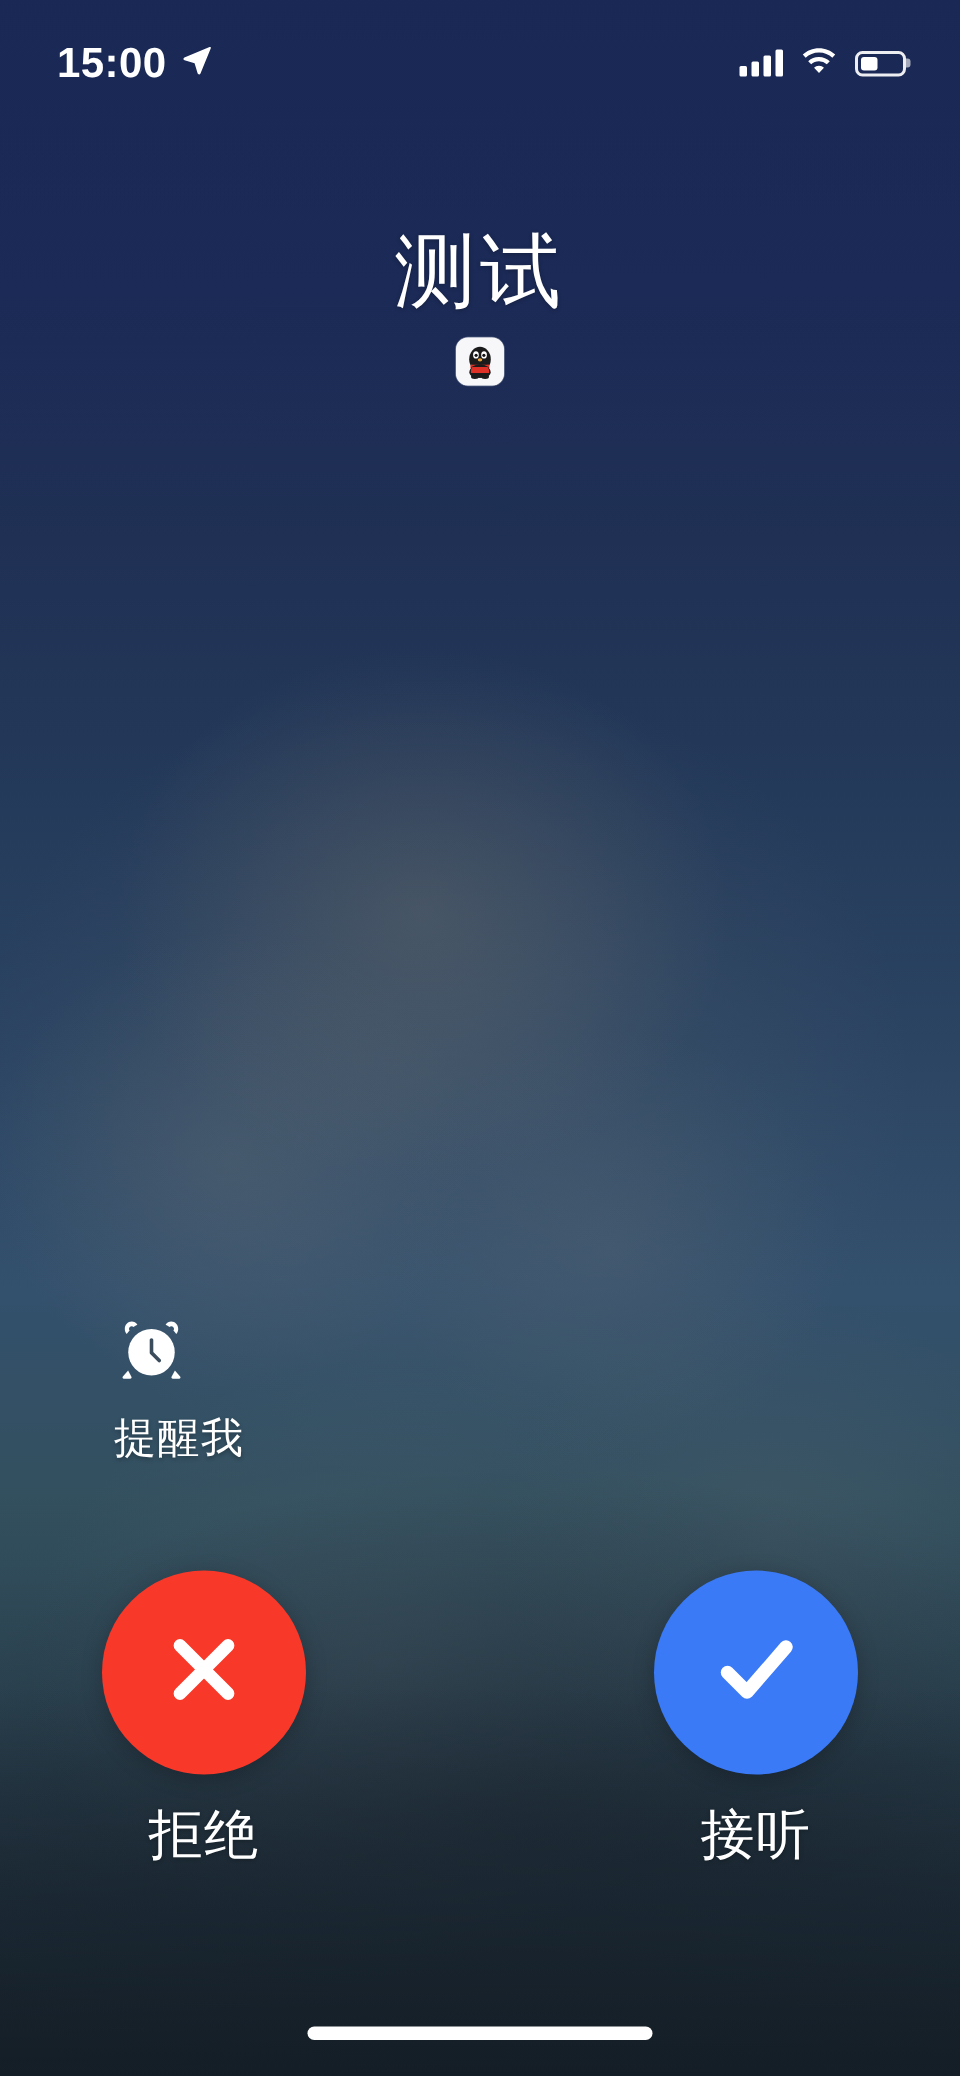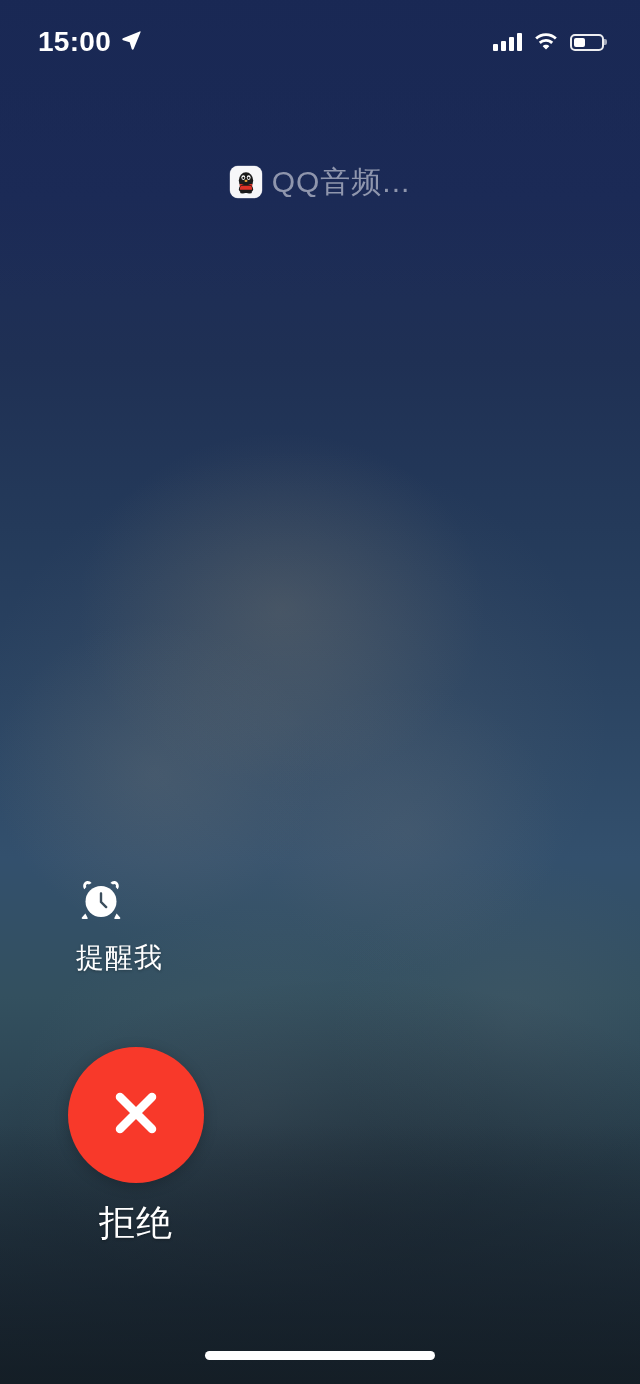--- a/index.html
+++ b/index.html
@@ -278,38 +278,38 @@
         </svg>
       </span>
       <span class="battery">
         <span class="battery-fill" style="width:42%"></span>
         <span class="battery-cap"></span>
       </span>
     </div>
   </div>
 
   <div class="caller-block">
+    <div class="caller-name">测试</div>
     <div class="caller-sub">
       <span class="qq-badge">
         <svg width="32" height="32" viewBox="0 0 32 32">
           <rect x="0" y="0" width="32" height="32" rx="8" fill="#f7f7f9"></rect>
           <ellipse cx="16" cy="14.5" rx="7.2" ry="8.3" fill="#1b1b1b"></ellipse>
           <ellipse cx="13.3" cy="11.6" rx="1.9" ry="2.4" fill="#ffffff"></ellipse>
           <ellipse cx="18.7" cy="11.6" rx="1.9" ry="2.4" fill="#ffffff"></ellipse>
           <circle cx="13.4" cy="11.9" r="1.05" fill="#121212"></circle>
           <circle cx="18.6" cy="11.9" r="1.05" fill="#121212"></circle>
           <ellipse cx="16" cy="14.9" rx="1.5" ry="1.05" fill="#e8a33d"></ellipse>
           <path d="M9.6 19.2c0-1 .5-1.3 1.3-1.1l9.9 0c.9-.2 1.5.1 1.5 1.1l0 1.1-12.7 0z" fill="#e03126"></path>
           <path d="M8.9 23.2c0-3 3.2-5.4 7.1-5.4s7.1 2.4 7.1 5.4c0 2.5-3.2 3.8-7.1 3.8s-7.1-1.3-7.1-3.8z" fill="#1b1b1b"></path>
           <path d="M10.9 19.7h10.2c.6.9 1 1.9 1 2.9 0 .4-.1.8-.2 1.1H10.1c-.1-.3-.2-.7-.2-1.1 0-1 .4-2 1-2.9z" fill="#e03126"></path>
           <ellipse cx="12.6" cy="26.1" rx="2.6" ry="1.5" fill="#1b1b1b"></ellipse>
           <ellipse cx="19.4" cy="26.1" rx="2.6" ry="1.5" fill="#1b1b1b"></ellipse>
         </svg>
       </span>
-      <span class="caller-app">QQ音频...</span>
     </div>
   </div>
 
   <div class="remind">
     <span class="remind-icon">
       <svg width="50" height="50" viewBox="0 0 50 50">
         <path d="M11.8 7.0c-2.6 0-4.6 2.3-4.6 5 0 1.3.5 2.5 1.3 3.3.5-.8 1.2-1.6 1.9-2.3-.3-.3-.4-.7-.4-1.1 0-1 .8-1.8 1.8-1.8.5 0 .9.2 1.2.5.8-.6 1.7-1.1 2.6-1.5-.9-1.3-2.3-2.1-3.8-2.1z" fill="#ffffff"></path>
         <path d="M38.2 7.0c2.6 0 4.6 2.3 4.6 5 0 1.3-.5 2.5-1.3 3.3-.5-.8-1.2-1.6-1.9-2.3.3-.3.4-.7.4-1.1 0-1-.8-1.8-1.8-1.8-.5 0-.9.2-1.2.5-.8-.6-1.7-1.1-2.6-1.5.9-1.3 2.3-2.1 3.8-2.1z" fill="#ffffff"></path>
         <circle cx="25" cy="27.5" r="15.5" fill="#ffffff"></circle>
         <path d="M25 18.2c-.7 0-1.2.5-1.2 1.2v8.5c0 .3.1.6.3.8l5.2 5.2c.5.5 1.3.5 1.7 0 .5-.5.5-1.3 0-1.7l-4.8-4.8v-8c0-.7-.5-1.2-1.2-1.2z" fill="#3b4d5c"></path>
@@ -326,18 +326,28 @@
       <div class="action-circle decline">
         <span>
           <svg width="62" height="62" viewBox="0 0 62 62">
             <path d="M15 15 L47 47 M47 15 L15 47" stroke="#ffffff" stroke-width="8.5" stroke-linecap="round"></path>
           </svg>
         </span>
       </div>
       <div class="action-label">拒绝</div>
     </div>
 
+    <div class="action">
+      <div class="action-circle accept">
+        <span>
+          <svg width="70" height="70" viewBox="0 0 70 70">
+            <path d="M16 37 L29 50 L55 20" stroke="#ffffff" stroke-width="9" stroke-linecap="round" stroke-linejoin="round" fill="none"></path>
+          </svg>
+        </span>
+      </div>
+      <div class="action-label">接听</div>
+    </div>
 
   </div>
 
   <div class="home-indicator"></div>
 
 </div>
 
 </body></html>

